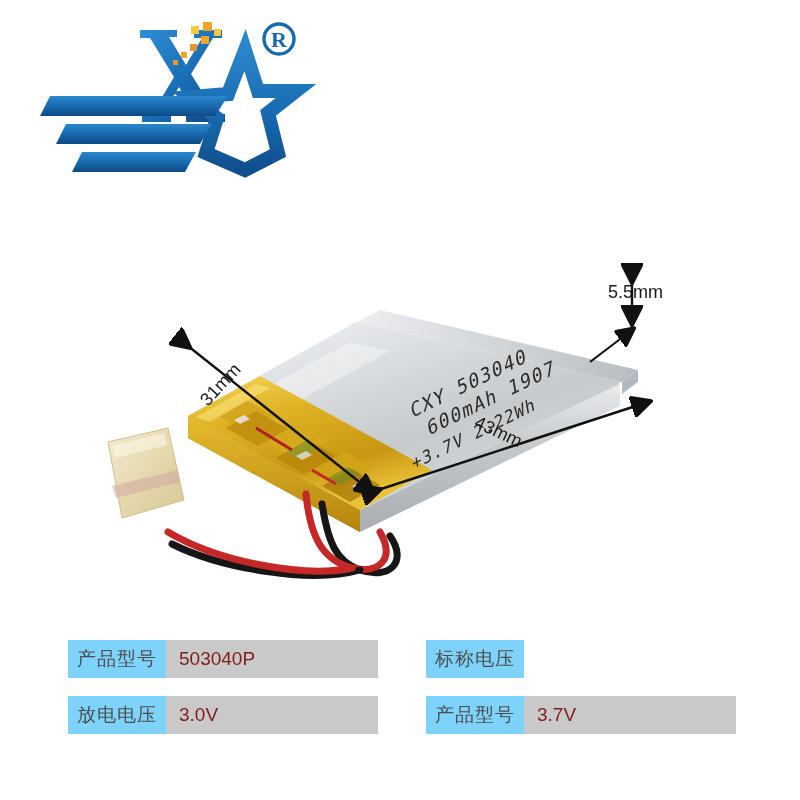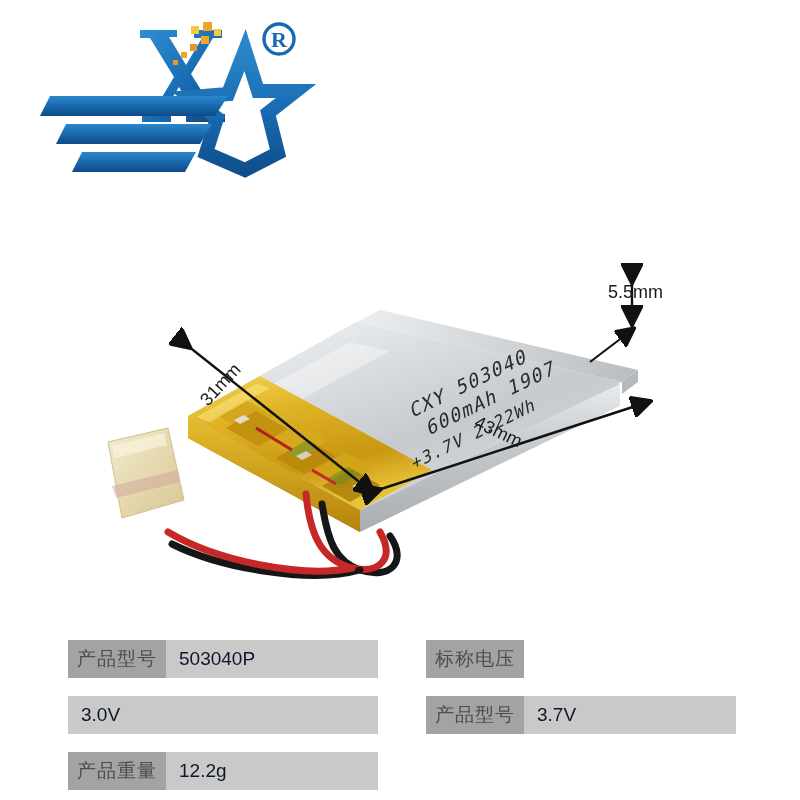--- a/index.html
+++ b/index.html
@@ -44,34 +44,34 @@
     grid-template-columns: 1fr 1fr;
     column-gap: 48px;
     row-gap: 18px;
   }
   .spec-row {
     display: flex;
     align-items: stretch;
     height: 38px;
   }
   .spec-label {
-    background: #a3a3a3;
+    background: #7dd3fc;
     color: #4d4d4d;
     font-size: 19px;
     letter-spacing: 1px;
     display: flex;
     align-items: center;
     justify-content: center;
     padding: 4px 9px;
     white-space: nowrap;
     font-family: "DejaVu Sans", "Liberation Sans", sans-serif;
   }
   .spec-value {
     background: #C9C9C9;
-    color: #0f172a;
+    color: #7f1d1d;
     font-size: 19px;
     display: flex;
     align-items: center;
     padding-left: 13px;
     flex: 1;
     white-space: nowrap;
   }
 
   
   .dim-text {
@@ -267,27 +267,24 @@
   <div class="spec-row">
     <div class="spec-label">产品型号</div>
     <div class="spec-value">503040P</div>
   </div>
 
   <div class="spec-row">
     <div class="spec-label">标称电压</div>
   </div>
 
   <div class="spec-row">
+    <div class="spec-label">放电电压</div>
     <div class="spec-value">3.0V</div>
   </div>
 
   <div class="spec-row">
     <div class="spec-label">产品型号</div>
     <div class="spec-value">3.7V</div>
   </div>
 
 
-  <div class="spec-row">
-    <div class="spec-label">产品重量</div>
-    <div class="spec-value">12.2g</div>
-  </div>
 
 </div>
 
 </body></html>

